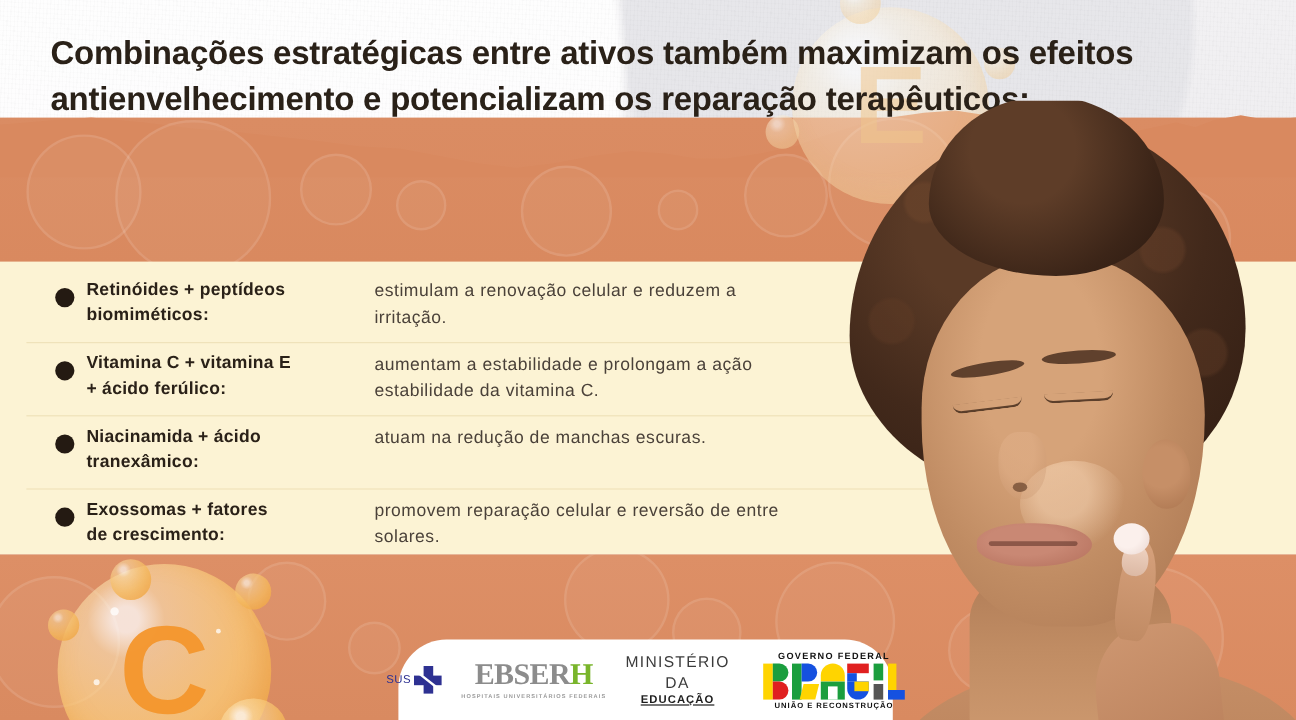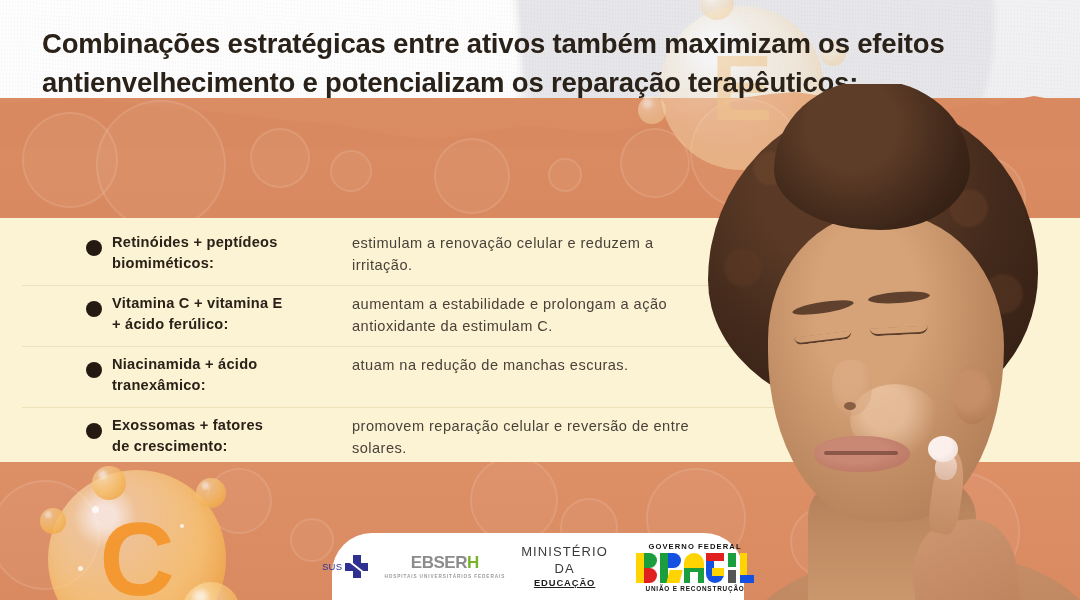--- a/index.html
+++ b/index.html
@@ -87,21 +87,21 @@
   .title{
     position:absolute; left:42px; top:24px; width:1010px;
     color:#2A2118;
     font-size:27.5px; font-weight:bold; line-height:1.42;
     letter-spacing:-.2px;
     white-space:pre-line;
   }
 
   
   .list{ position:absolute; left:0; top:224px; width:790px; }
-  .row{ position:relative; display:flex; align-items:flex-start; height:61px;padding-left:40px; }
+  .row{ position:relative; display:flex; align-items:flex-start; height:61px; }
   .row + .row::before{
     content:""; position:absolute; left:22px; right:-30px; top:0; height:1px;
     background:rgba(196,170,96,.22);
   }
   .bullet-wrap{ width:72px; display:flex; justify-content:flex-end; padding-top:16px; padding-right:10px; }
   .bullet{ width:16px; height:16px; border-radius:50%; background:#241A12; }
   .term{
     width:228px; padding-top:8px;
     font-size:14.6px; font-weight:bold; color:#2A2118; line-height:1.42;
     letter-spacing:.25px;
@@ -238,21 +238,21 @@
   .sus-cross{ position:relative; width:23px; height:23px; }
   .sus-cross i{ position:absolute; background:#2E3192; display:block; }
   .sus-cross i.h{ left:0; top:7.5px; width:23px; height:8px; }
   .sus-cross i.v{ left:7.5px; top:0; width:8px; height:23px; }
   .sus-cross i.slash{
     left:3px; top:10.5px; width:17px; height:2.2px; background:#FFF;
     transform:rotate(38deg); transform-origin:center;
   }
 
   .logo-ebserh{ display:flex; flex-direction:column; align-items:center; }
-  .ebserh-word{ font-size:17px; font-weight:bold; letter-spacing:-.5px; line-height:1; }
+  .ebserh-word{ font-size:25px; font-weight:bold; letter-spacing:-.5px; line-height:1;font-family:Liberation Serif, serif; }
   .ebserh-word .g{ color:#8C8C8C; }
   .ebserh-word .green{ color:#79B52B; }
   .ebserh-sub{
     font-size:4.7px; font-weight:bold; color:#9A9A9A; letter-spacing:.9px;
     margin-top:3px; white-space:nowrap;
   }
 
   .logo-mec{ text-align:center; line-height:1.25; }
   .mec-l1{ font-size:13px; color:#3B3B3B; letter-spacing:1.1px; }
   .mec-l2{ font-size:9.4px; color:#1D1D1D; font-weight:bold; letter-spacing:.9px;text-decoration:underline; }
@@ -338,21 +338,21 @@
 irritação.</div>
     </div>
 
     <div class="row">
       <div class="bullet-wrap">
         <span class="bullet"></span>
       </div>
       <div class="term">Vitamina C + vitamina E
 + ácido ferúlico:</div>
       <div class="desc">aumentam a estabilidade e prolongam a ação
-antioxidante da estimulam C.</div>
+estabilidade da vitamina C.</div>
     </div>
 
     <div class="row">
       <div class="bullet-wrap">
         <span class="bullet"></span>
       </div>
       <div class="term">Niacinamida + ácido
 tranexâmico:</div>
       <div class="desc">atuam na redução de manchas escuras.</div>
     </div>

